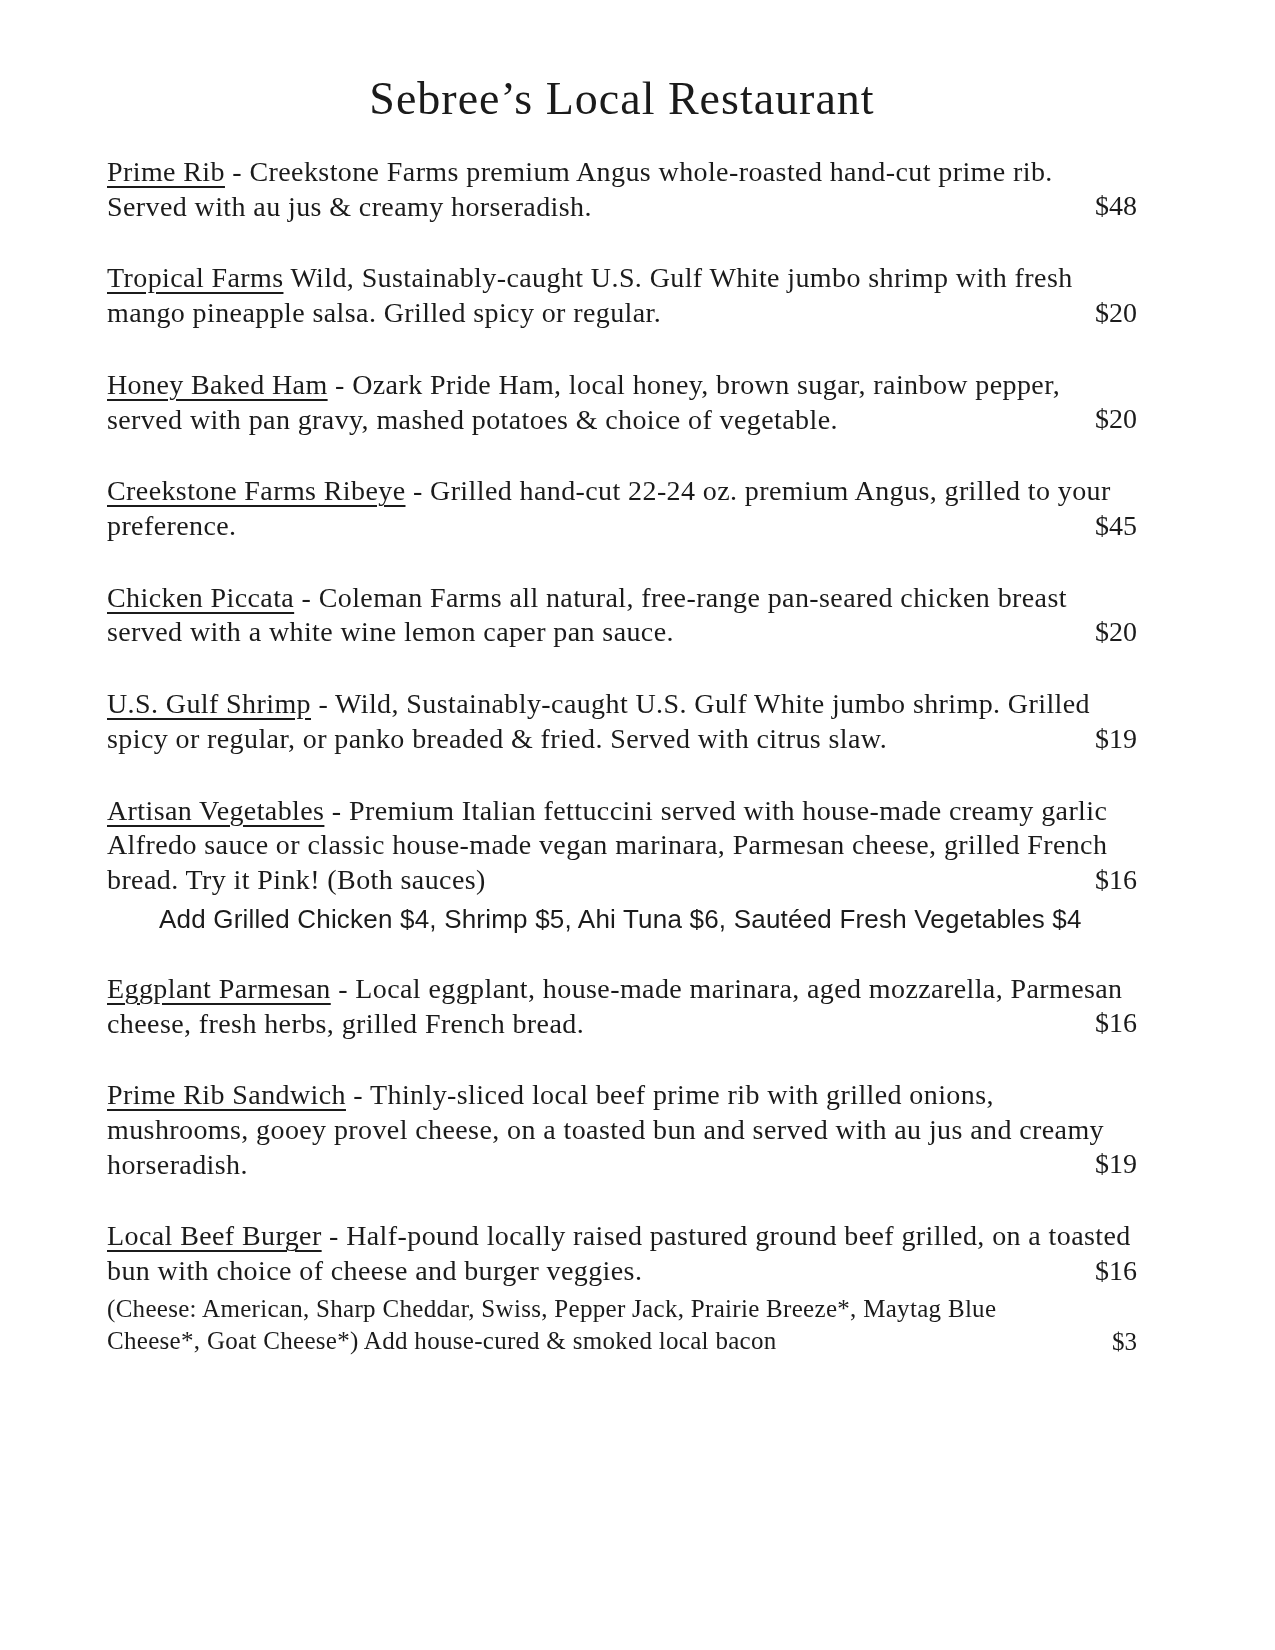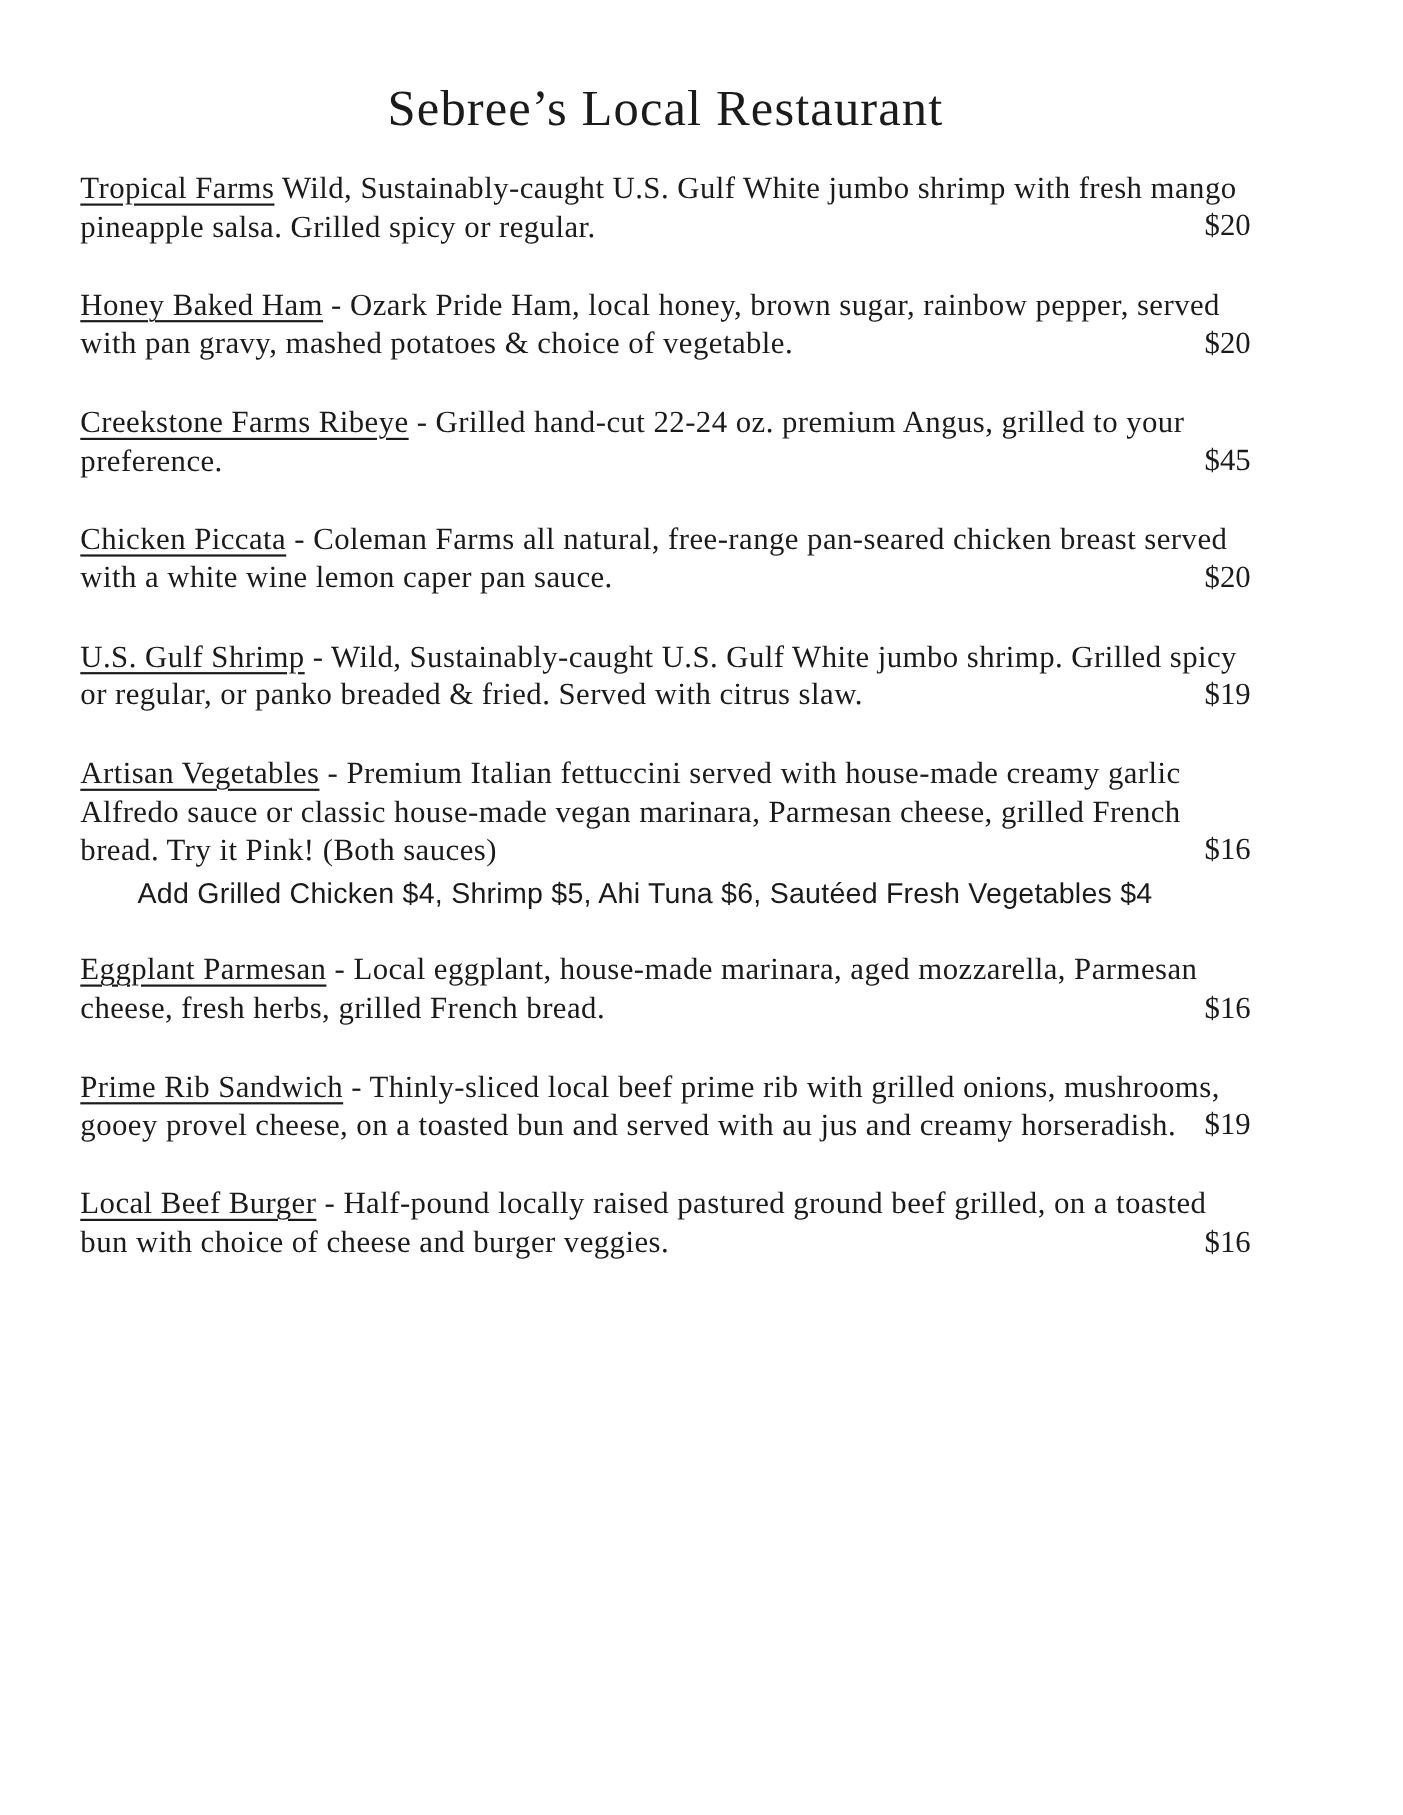--- a/index.html
+++ b/index.html
@@ -11,21 +11,21 @@
     width: 1275px;
     height: 1650px;
     overflow: hidden;
     color: #1b1b1b;
     font-family: "Liberation Serif", "DejaVu Serif", serif;
   }
   .page {
     box-sizing: border-box;
     width: 1275px;
     height: 1650px;
-    padding: 58px 138px 0 73px;
+    padding: 58px 138px 0 107px;
   }
   .title {
     font-weight: normal;
     font-size: 46px;
     letter-spacing: 1px;
     text-align: center;
     margin: 14px 0 30px 0;
   }
   .subtitle {
     font-size: 26px;
@@ -88,20 +88,26 @@
     text-underline-offset: 6px;
   }
 </style>
 </head>
 <body>
 
 <div class="page">
 
   <h1 class="title">Sebree’s Local Restaurant</h1>
 
+  <div class="item">
+    <div class="main">
+      <p class="desc"><span class="name">Prime Rib</span><span> - </span><span>Creekstone Farms premium Angus whole-roasted hand-cut prime rib. Served with au jus &amp; creamy horseradish.</span></p>
+      <span class="price">$48</span>
+    </div>
+  </div>
 
   <div class="item">
     <div class="main">
       <p class="desc"><span class="name">Tropical Farms</span><span> </span><span>Wild, Sustainably-caught U.S. Gulf White jumbo shrimp with fresh mango pineapple salsa. Grilled spicy or regular.</span></p>
       <span class="price">$20</span>
     </div>
   </div>
 
   <div class="item">
     <div class="main">
@@ -151,16 +157,20 @@
       <p class="desc"><span class="name">Prime Rib Sandwich</span><span> - </span><span>Thinly-sliced local beef prime rib with grilled onions, mushrooms, gooey provel cheese, on a toasted bun and served with au jus and creamy horseradish.</span></p>
       <span class="price">$19</span>
     </div>
   </div>
 
   <div class="item">
     <div class="main">
       <p class="desc"><span class="name">Local Beef Burger</span><span> - </span><span>Half-pound locally raised pastured ground beef grilled, on a toasted bun with choice of cheese and burger veggies.</span></p>
       <span class="price">$16</span>
     </div>
+    <div class="note-wrap">
+      <p class="note">(Cheese: American, Sharp Cheddar, Swiss, Pepper Jack, Prairie Breeze*, Maytag Blue Cheese*, Goat Cheese*)   Add house-cured &amp; smoked local bacon</p>
+      <span class="note-price">$3</span>
+    </div>
   </div>
 
 
 </div>
 
 </body></html>

